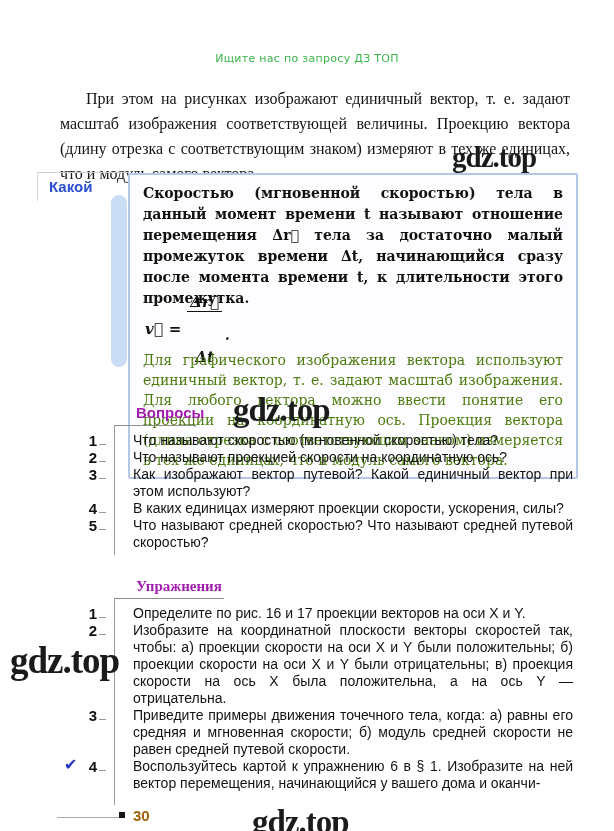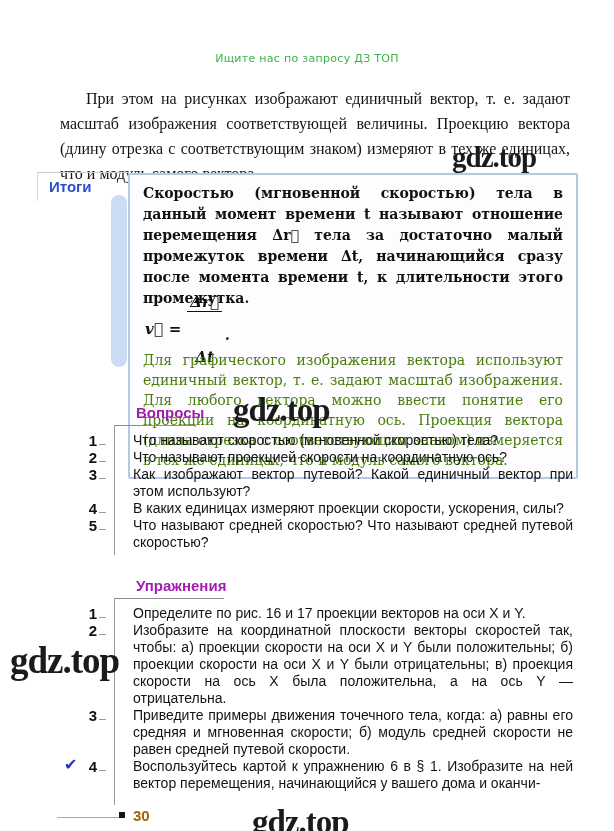--- a/index.html
+++ b/index.html
@@ -37,21 +37,21 @@
   .formula{display:flex;align-items:center;gap:6px;margin:3px 0 4px 2px;
            font:bold 15px "DejaVu Serif",serif;font-style:italic;color:#111;height:34px;}
   .frac{display:inline-flex;flex-direction:column;align-items:center;line-height:16px;gap:36px;}
   .f-num{padding:0 3px 1px 3px;border-bottom:1.4px solid #111;}
   .f-den{padding-top:1px;}
   .f-period{align-self:flex-end;margin-left:-3px;margin-bottom:2px;}
 
   
   .sec-title{position:absolute;font:bold 15px/18px "Liberation Sans",sans-serif;color:#a21caf;}
   .t-q{left:136px;top:358px;}
-  .t-e{left:136px;top:531px;}
+  .t-e{left:136px;top:531px;font-family:Liberation Serif, serif;}
   .rule-h{position:absolute;height:0;border-bottom:1.5px solid #8d8d8d;}
   .rh-q{left:114px;top:379px;width:82px;}
   .rh-e{left:114px;top:552px;width:110px;}
   .rule-v{position:absolute;width:0;border-left:1px solid #9a9a9a;}
   .rv-q{left:114px;top:379px;height:130px;}
   .rv-e{left:114px;top:552px;height:207px;}
 
   
   .list{position:absolute;width:487px;}
   .list-q{left:86px;top:386px;}
@@ -80,21 +80,21 @@
 
 <div class="page">
 
   <div class="banner">Ищите нас по запросу ДЗ ТОП</div>
 
   <p class="intro">При этом на рисунках изображают единичный вектор, т. е. задают масштаб изображения соответствующей величины. Проекцию вектора (длину отрезка с соответствующим знаком) измеряют в тех же единицах, что и модуль самого вектора.</p>
 
   <div class="wm wm1">gdz.top</div>
 
   <div class="label-corner"></div>
-  <div class="summary-label">Итоги</div>
+  <div class="summary-label">Какой</div>
   <div class="summary-bar"></div>
   <div class="summary-box">
     <p class="sum-bold">Скоростью (мгновенной скоростью) тела в данный момент времени t называют отношение перемещения Δr⃗ тела за достаточно малый промежуток времени Δt, начинающийся сразу после момента времени t, к длительности этого промежутка.</p>
     <div class="formula">
       <span>v⃗</span>
       <span>=</span>
       <span class="frac">
         <span class="f-num">Δr⃗</span>
         <span class="f-den">Δt</span>
       </span>

